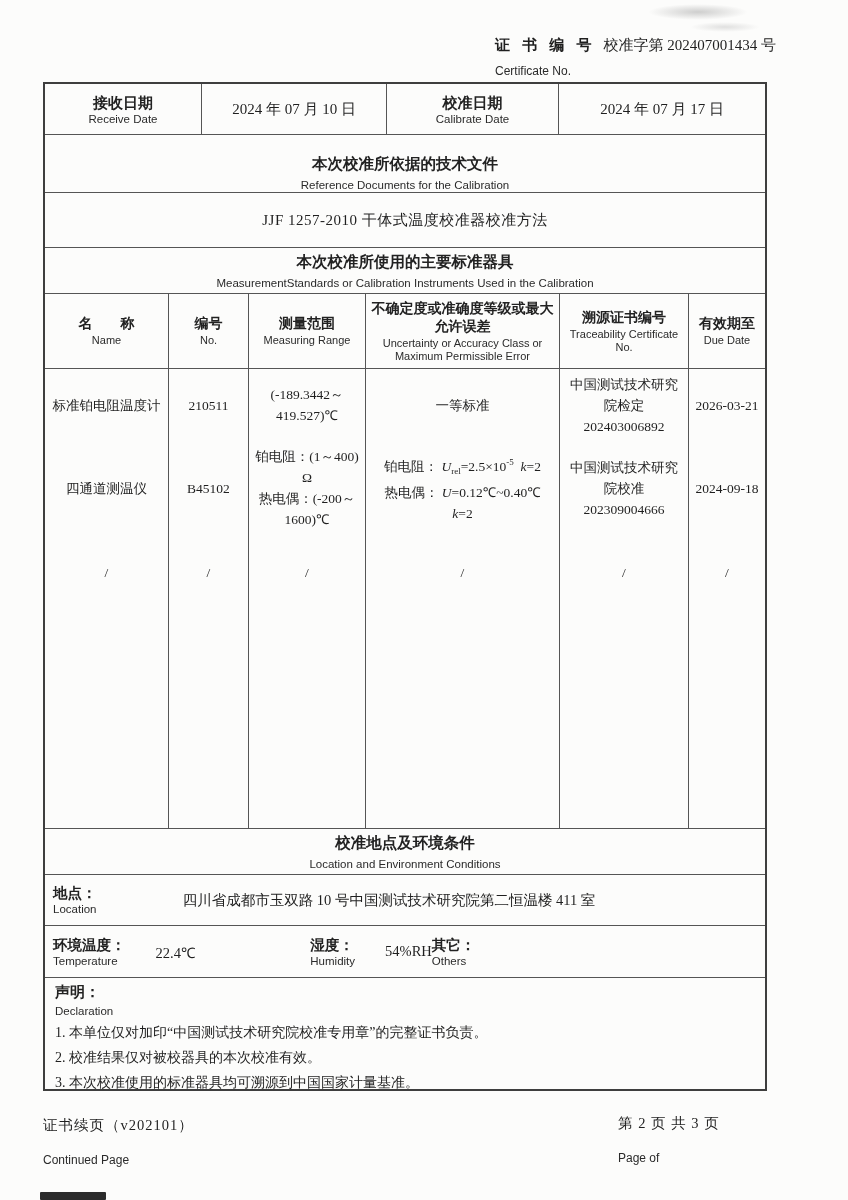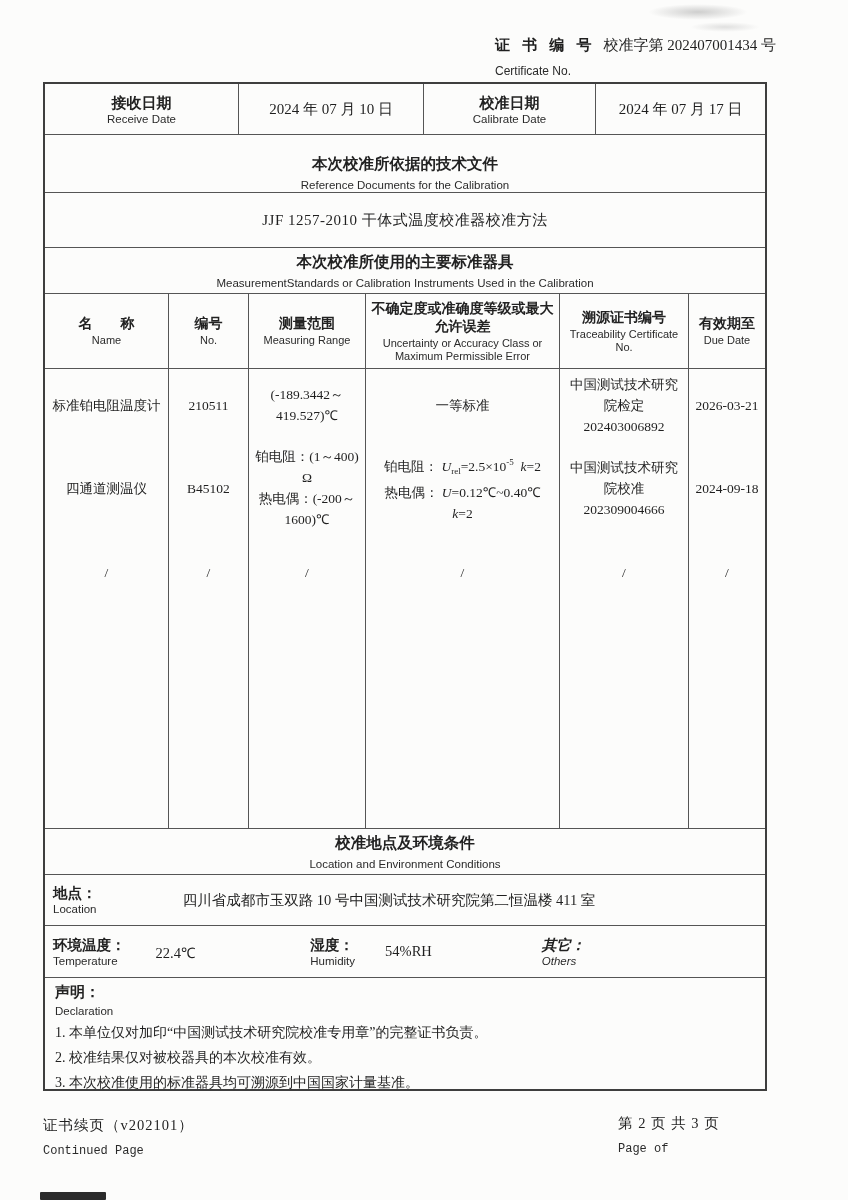--- a/index.html
+++ b/index.html
@@ -26,21 +26,21 @@
   .doc-box { position:absolute; left:43px; top:82px; width:724px;
              border:2px solid #3e3e3e; background:transparent; }
   .sec { border-top:1px solid #555; }
   .sec:first-child { border-top:none; }
 
   
   .date-row { display:flex; height:50px; }
   .date-cell { display:flex; flex-direction:column; justify-content:center;
                align-items:center; border-right:1px solid #555; }
   .date-cell:last-child { border-right:none; }
-  .dc-w1 { width:194px; } .dc-w2 { width:185px; } .dc-w3 { width:172px; } .dc-w4 { flex:1; }
+  .dc-w1 { width:157px; } .dc-w2 { width:185px; } .dc-w3 { width:172px; } .dc-w4 { flex:1; }
   .date-label-cn { font-size:15px; line-height:19px; }
   .date-label-en { font-size:11.5px; line-height:14px; }
   .date-value { font-size:15px; }
 
   
   .sec-head { display:flex; flex-direction:column; justify-content:center;
               align-items:center; text-align:center; }
   .sec-head-tall { height:58px;justify-content:flex-end; } .sec-head-mid { height:46px; }
   .sec-cn { font-size:15.5px; line-height:20px; }
   .sec-en { font-size:11.5px; line-height:14px; margin-top:4px; }
@@ -83,21 +83,21 @@
   .decl { height:112px; padding:5px 0 0 10px; }
   .decl-cn { font-size:15px; }
   .decl-en { font-size:11.5px; margin-top:3px; }
   .decl-item { font-size:14px; line-height:25px; }
   .decl-items { margin-top:3px; }
 
   
   .foot-left { position:absolute; left:43px; top:1116px; }
   .foot-right { position:absolute; left:618px; top:1114px; }
   .foot-cn { font-size:14.5px; letter-spacing:1px; }
-  .foot-en { font-size:12px; margin-top:9px;font-family:Liberation Mono, monospace; }
+  .foot-en { font-size:12px; margin-top:18px; }
 
   
   .smudge1 { position:absolute; left:648px; top:4px; width:100px; height:16px;
              background:radial-gradient(ellipse at center, rgba(120,120,120,.35), rgba(120,120,120,0) 70%); }
   .smudge2 { position:absolute; left:690px; top:22px; width:70px; height:10px;
              background:radial-gradient(ellipse at center, rgba(140,140,140,.25), rgba(140,140,140,0) 70%); }
   .artifact-bar { position:absolute; left:40px; top:1192px; width:66px; height:8px;
                   background:#2b2b2b; border-radius:1px; }
 </style>
 </head>
@@ -245,21 +245,21 @@
       <div class="loc-label-block" style="width:auto;">
         <div class="lab-cn cjk-sans">环境温度：</div>
         <div class="lab-en en">Temperature</div>
       </div>
       <div class="env-val" style="margin-left:30px;">22.4℃</div>
       <div style="margin-left:115px;">
         <div class="lab-cn cjk-sans">湿度：</div>
         <div class="lab-en en">Humidity</div>
       </div>
       <div class="env-val" style="margin-left:30px;">54%RH</div>
-      <div style="margin-left:110px;font-style:italic;">
+      <div style="">
         <div class="lab-cn cjk-sans">其它：</div>
         <div class="lab-en en">Others</div>
       </div>
     </div>
 
     <div class="sec decl">
       <div class="decl-cn cjk-sans">声明：</div>
       <div class="decl-en en">Declaration</div>
       <div class="decl-items">
         <div class="decl-item">1. 本单位仅对加印“中国测试技术研究院校准专用章”的完整证书负责。</div>

